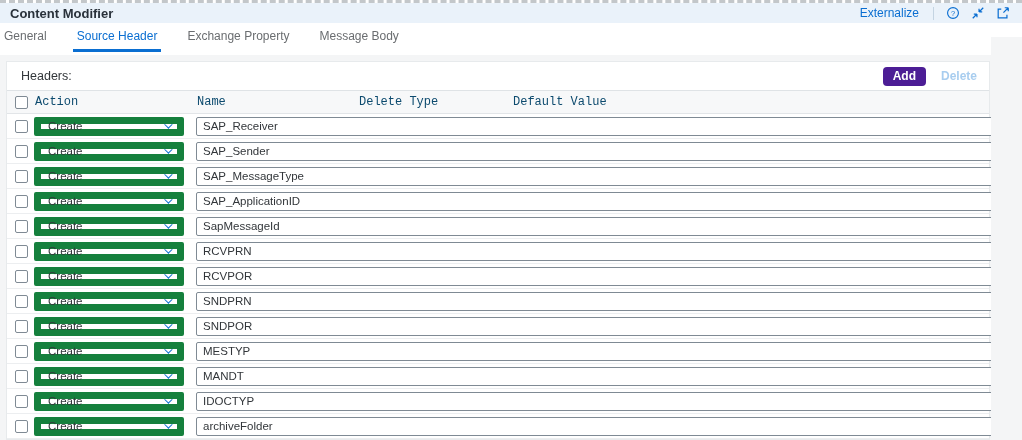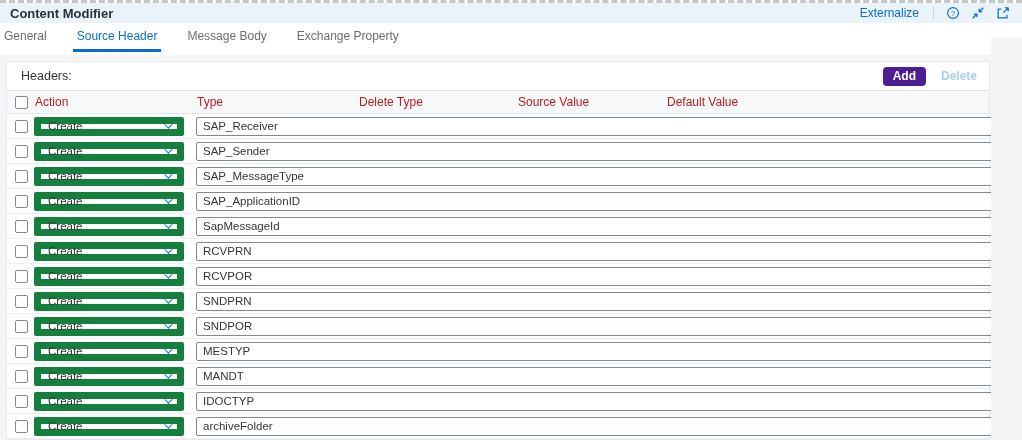--- a/index.html
+++ b/index.html
@@ -47,21 +47,21 @@
   }
   .btn-delete {
     background:transparent; border:none; color:#a8cdef; font-weight:bold;
     font-size:12px; margin-left:15px; margin-right:4px; font-family:inherit;
   }
   
   .thead {
     height:24px; background:#f7f8f9; border-top:1px solid #dfe3e6;
     border-bottom:1px solid #e2e5e8; display:flex; align-items:center;
   }
-  .thead span { font-size:12px; color:#b91c1c; padding-left:1px; overflow:hidden; white-space:nowrap; }
+  .thead span { font-size:12px; color:#0c4a6e; padding-left:1px; overflow:hidden; white-space:nowrap;font-family:Liberation Mono, monospace; }
   .trow { height:25px; display:flex; align-items:center; border-bottom:1px solid #eceef0; background:#fff; }
   .cb {
     width:13px; height:13px; border:1px solid #7f8a94; border-radius:2px;
     background:#fff; flex:none; margin-left:8px; cursor:pointer;
   }
   .col-action { width:150px; margin-left:6px; flex:none; }
   .col-name   { width:142px; margin-left:12px; flex:none; }
   .col-stype  { width:145px; margin-left:20px; flex:none; }
   .col-sv     { width:140px; margin-left:14px; flex:none; }
   .col-dtype  { width:153px; margin-left:18px; flex:none; }
@@ -106,40 +106,39 @@
     <svg viewBox="0 0 16 16" width="14" height="14" fill="none" stroke="#0a6ed1" stroke-width="1.4">
       <path d="M14 2 L8.5 7.5 M14 2 h-4 M14 2 v4"></path>
       <path d="M6 3.5 H2.5 v10 h10 V10"></path>
     </svg>
   </span>
 </div>
 
 <div class="tabbar">
   <span class="tab">General</span>
   <span class="tab active">Source Header</span>
+  <span class="tab">Exchange Property</span>
   <span class="tab">Message Body</span>
-  <span class="tab">Exchange Property</span>
 </div>
 
 <div class="content">
   <div class="panel">
 
     <div class="toolbar">
       <span class="hlabel">Headers:</span>
       <span class="spacer"></span>
       <button class="btn-add">Add</button>
       <button class="btn-delete">Delete</button>
     </div>
 
     <div class="thead">
       <span class="cb"></span>
       <span class="col-action">Action</span>
-      <span class="col-name">Type</span>
+      <span class="col-name">Name</span>
       <span class="col-stype">Delete Type</span>
-      <span class="col-sv">Source Value</span>
       <span class="col-dval">Default Value</span>
     </div>
 
     <div id="tbody">
   <div class="trow">
     <span class="cb"></span>
     <div class="selbox col-action">
       <span class="val">Create</span>
             <i class="chev"></i>
     </div>

